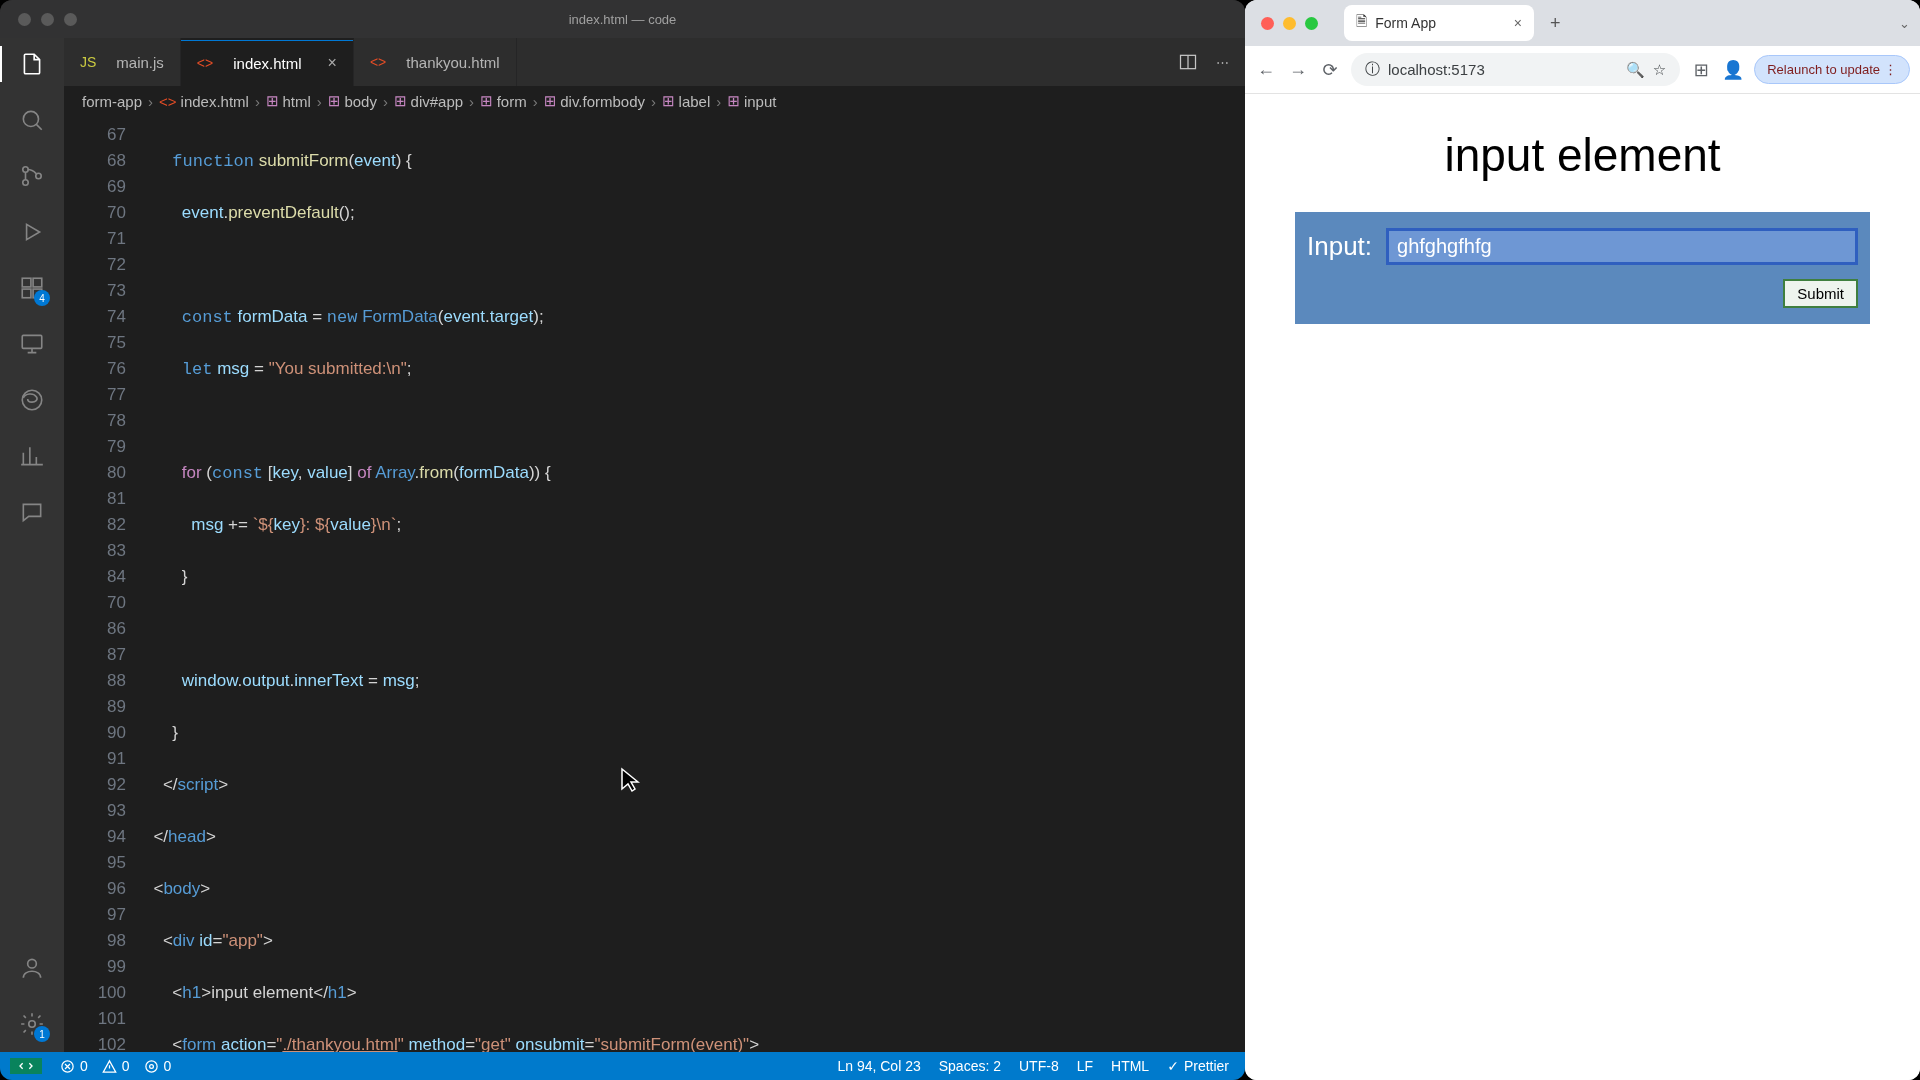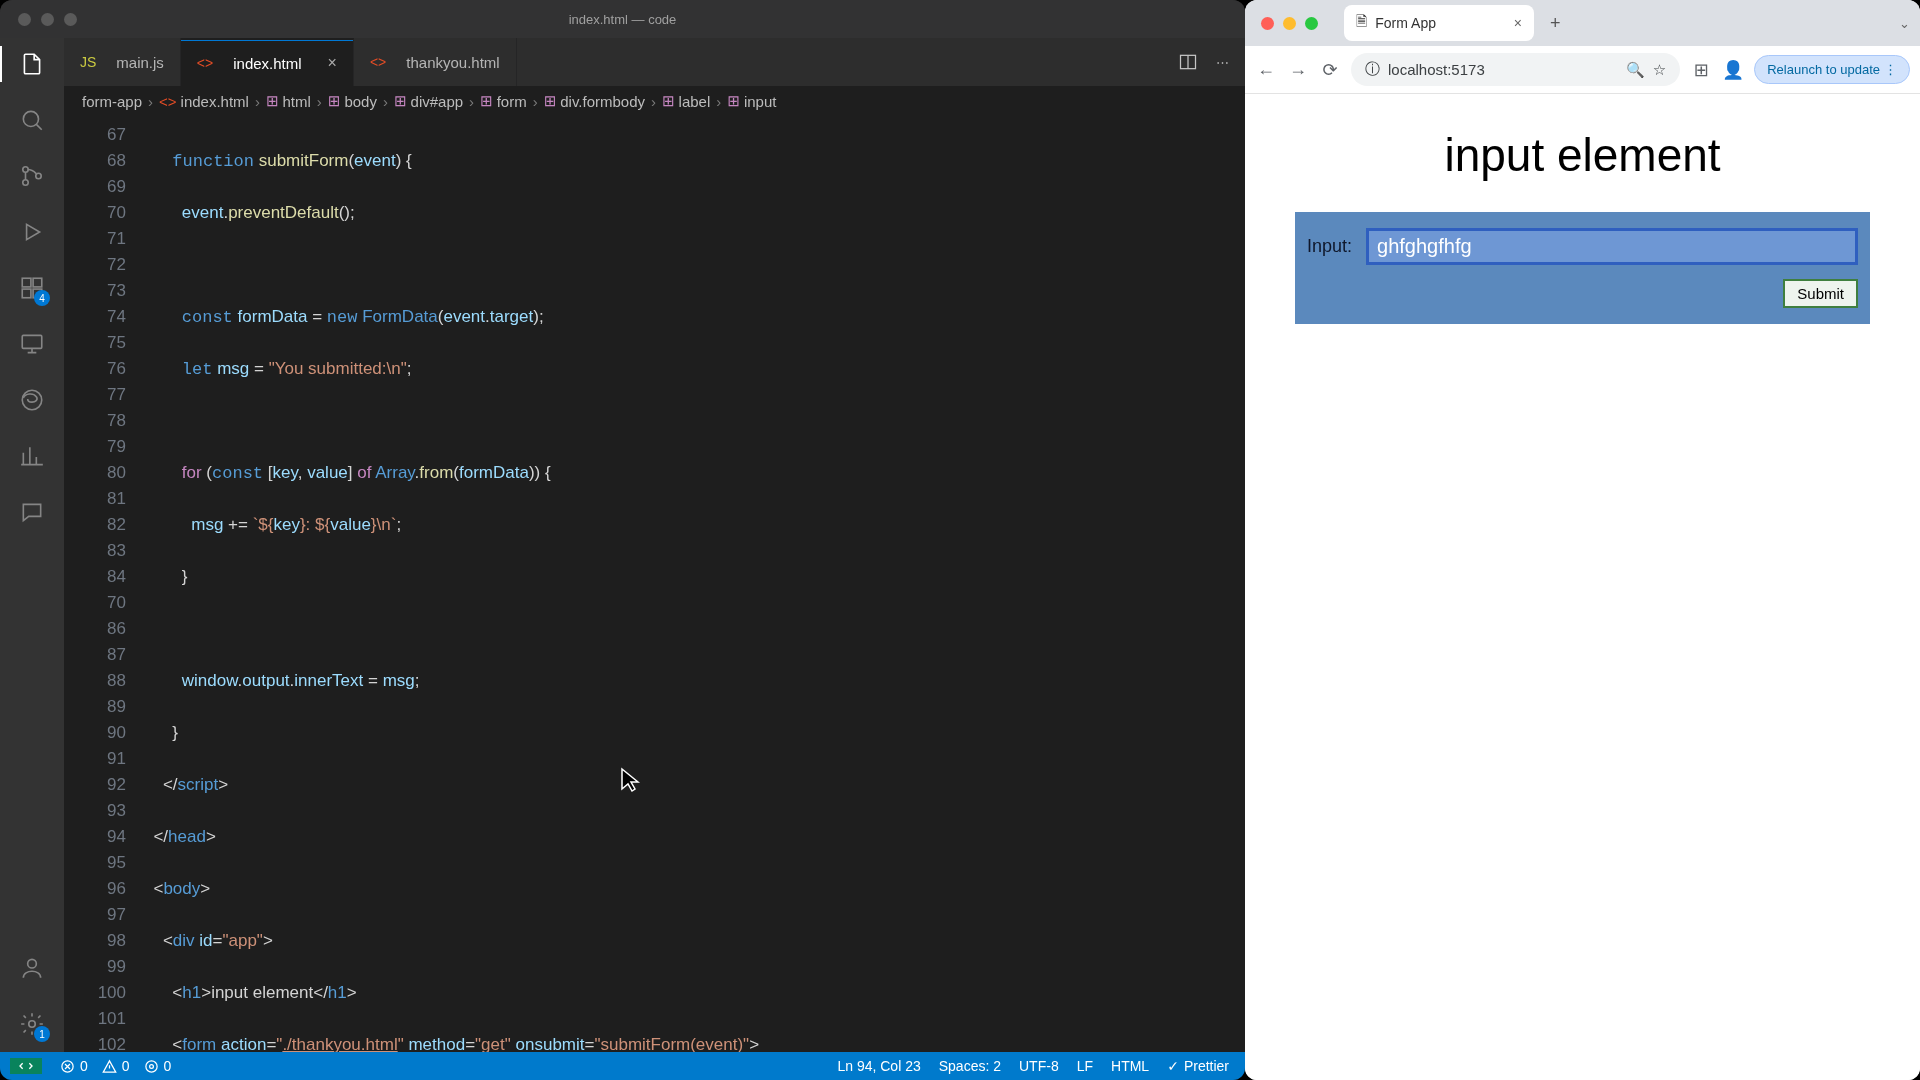--- a/index.html
+++ b/index.html
@@ -63,26 +63,26 @@
   .br-titlebar{height:46px;background:#dcdfe4;display:flex;align-items:center;padding:0 10px;gap:10px;}
   .br-traffic{display:flex;gap:9px;padding-left:6px;}
   .bdot{width:13px;height:13px;border-radius:50%;}
   .bdot.r{background:#ff5f57;} .bdot.y{background:#febc2e;} .bdot.g{background:#28c840;}
   .br-tab{background:#fff;border-radius:8px;display:flex;align-items:center;gap:8px;padding:6px 12px;margin-left:16px;font-size:14px;color:#333;min-width:190px;}
   .br-tab .x{margin-left:auto;color:#666;}
   .plus{font-size:18px;color:#555;padding:0 6px;}
   .br-toolbar{height:48px;background:#fff;border-bottom:1px solid #e3e3e3;display:flex;align-items:center;padding:0 10px;gap:10px;}
   .br-ic{width:22px;text-align:center;color:#5f6368;font-size:18px;}
   .addr{flex:1;display:flex;align-items:center;gap:8px;background:#f1f3f4;border-radius:20px;padding:7px 14px;color:#3c4043;font-size:15px;}
-  .relaunch{background:#d2e3fc;border:1px solid #a8c7fa;color:#0369a1;border-radius:20px;padding:6px 12px;font-size:13px;display:flex;align-items:center;gap:4px;}
+  .relaunch{background:#d2e3fc;border:1px solid #a8c7fa;color:#7f1d1d;border-radius:20px;padding:6px 12px;font-size:13px;display:flex;align-items:center;gap:4px;}
   .page{flex:1;background:#fff;padding:24px 50px;color:#000;}
   .page h1{font-size:46px;font-weight:400;text-align:center;margin:10px 0 30px;}
   .formbody{background:#5b89bd;padding:16px 12px;text-align:right;}
   .formrow{display:flex;align-items:center;gap:14px;margin-bottom:14px;}
-  .formrow span{color:#0f172a;font-size:18px;}
+  .formrow span{color:#ffffff;font-size:26px;}
   .forminput{flex:1;font-size:20px;padding:4px 8px;border:3px solid #2f5fbf;background:#6e97d4;color:#fff;}
   .submit{background:#eef4ee;border:2px solid #3f7f3f;font-size:15px;padding:4px 12px;}
 
   svg{display:block;}
 </style>
 </head>
 <body>
 
 <div class="screen">
 

